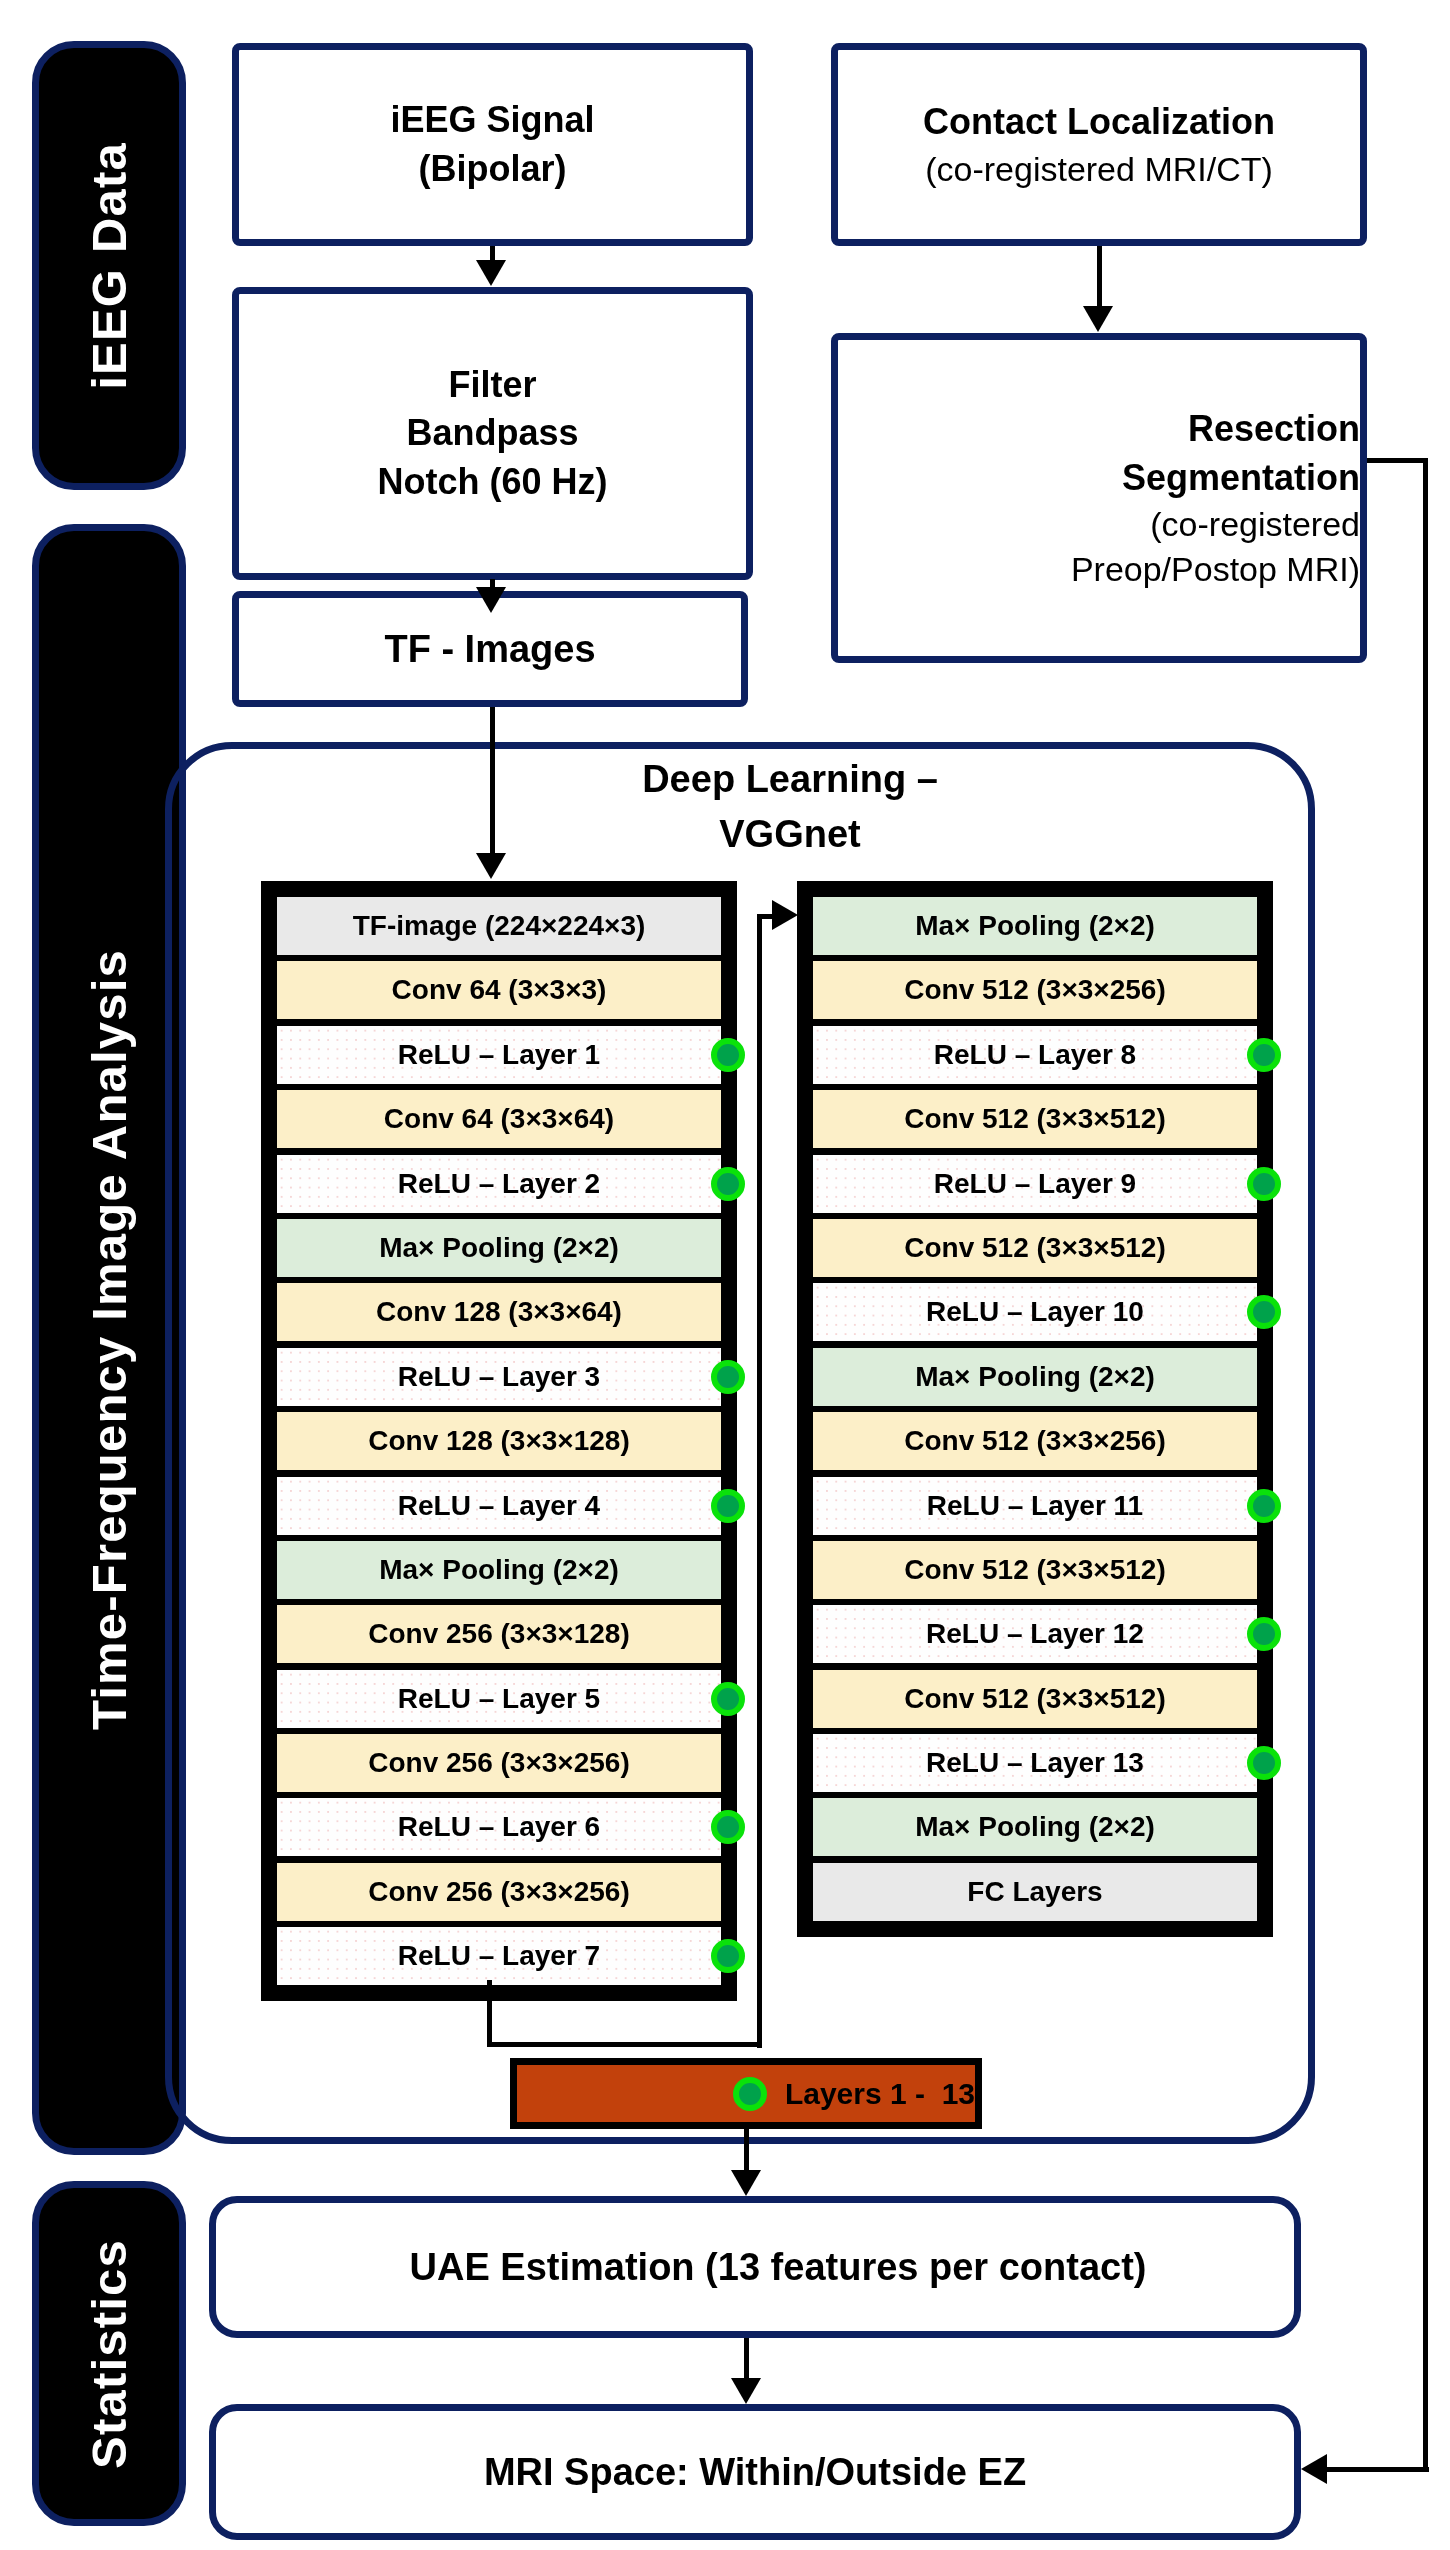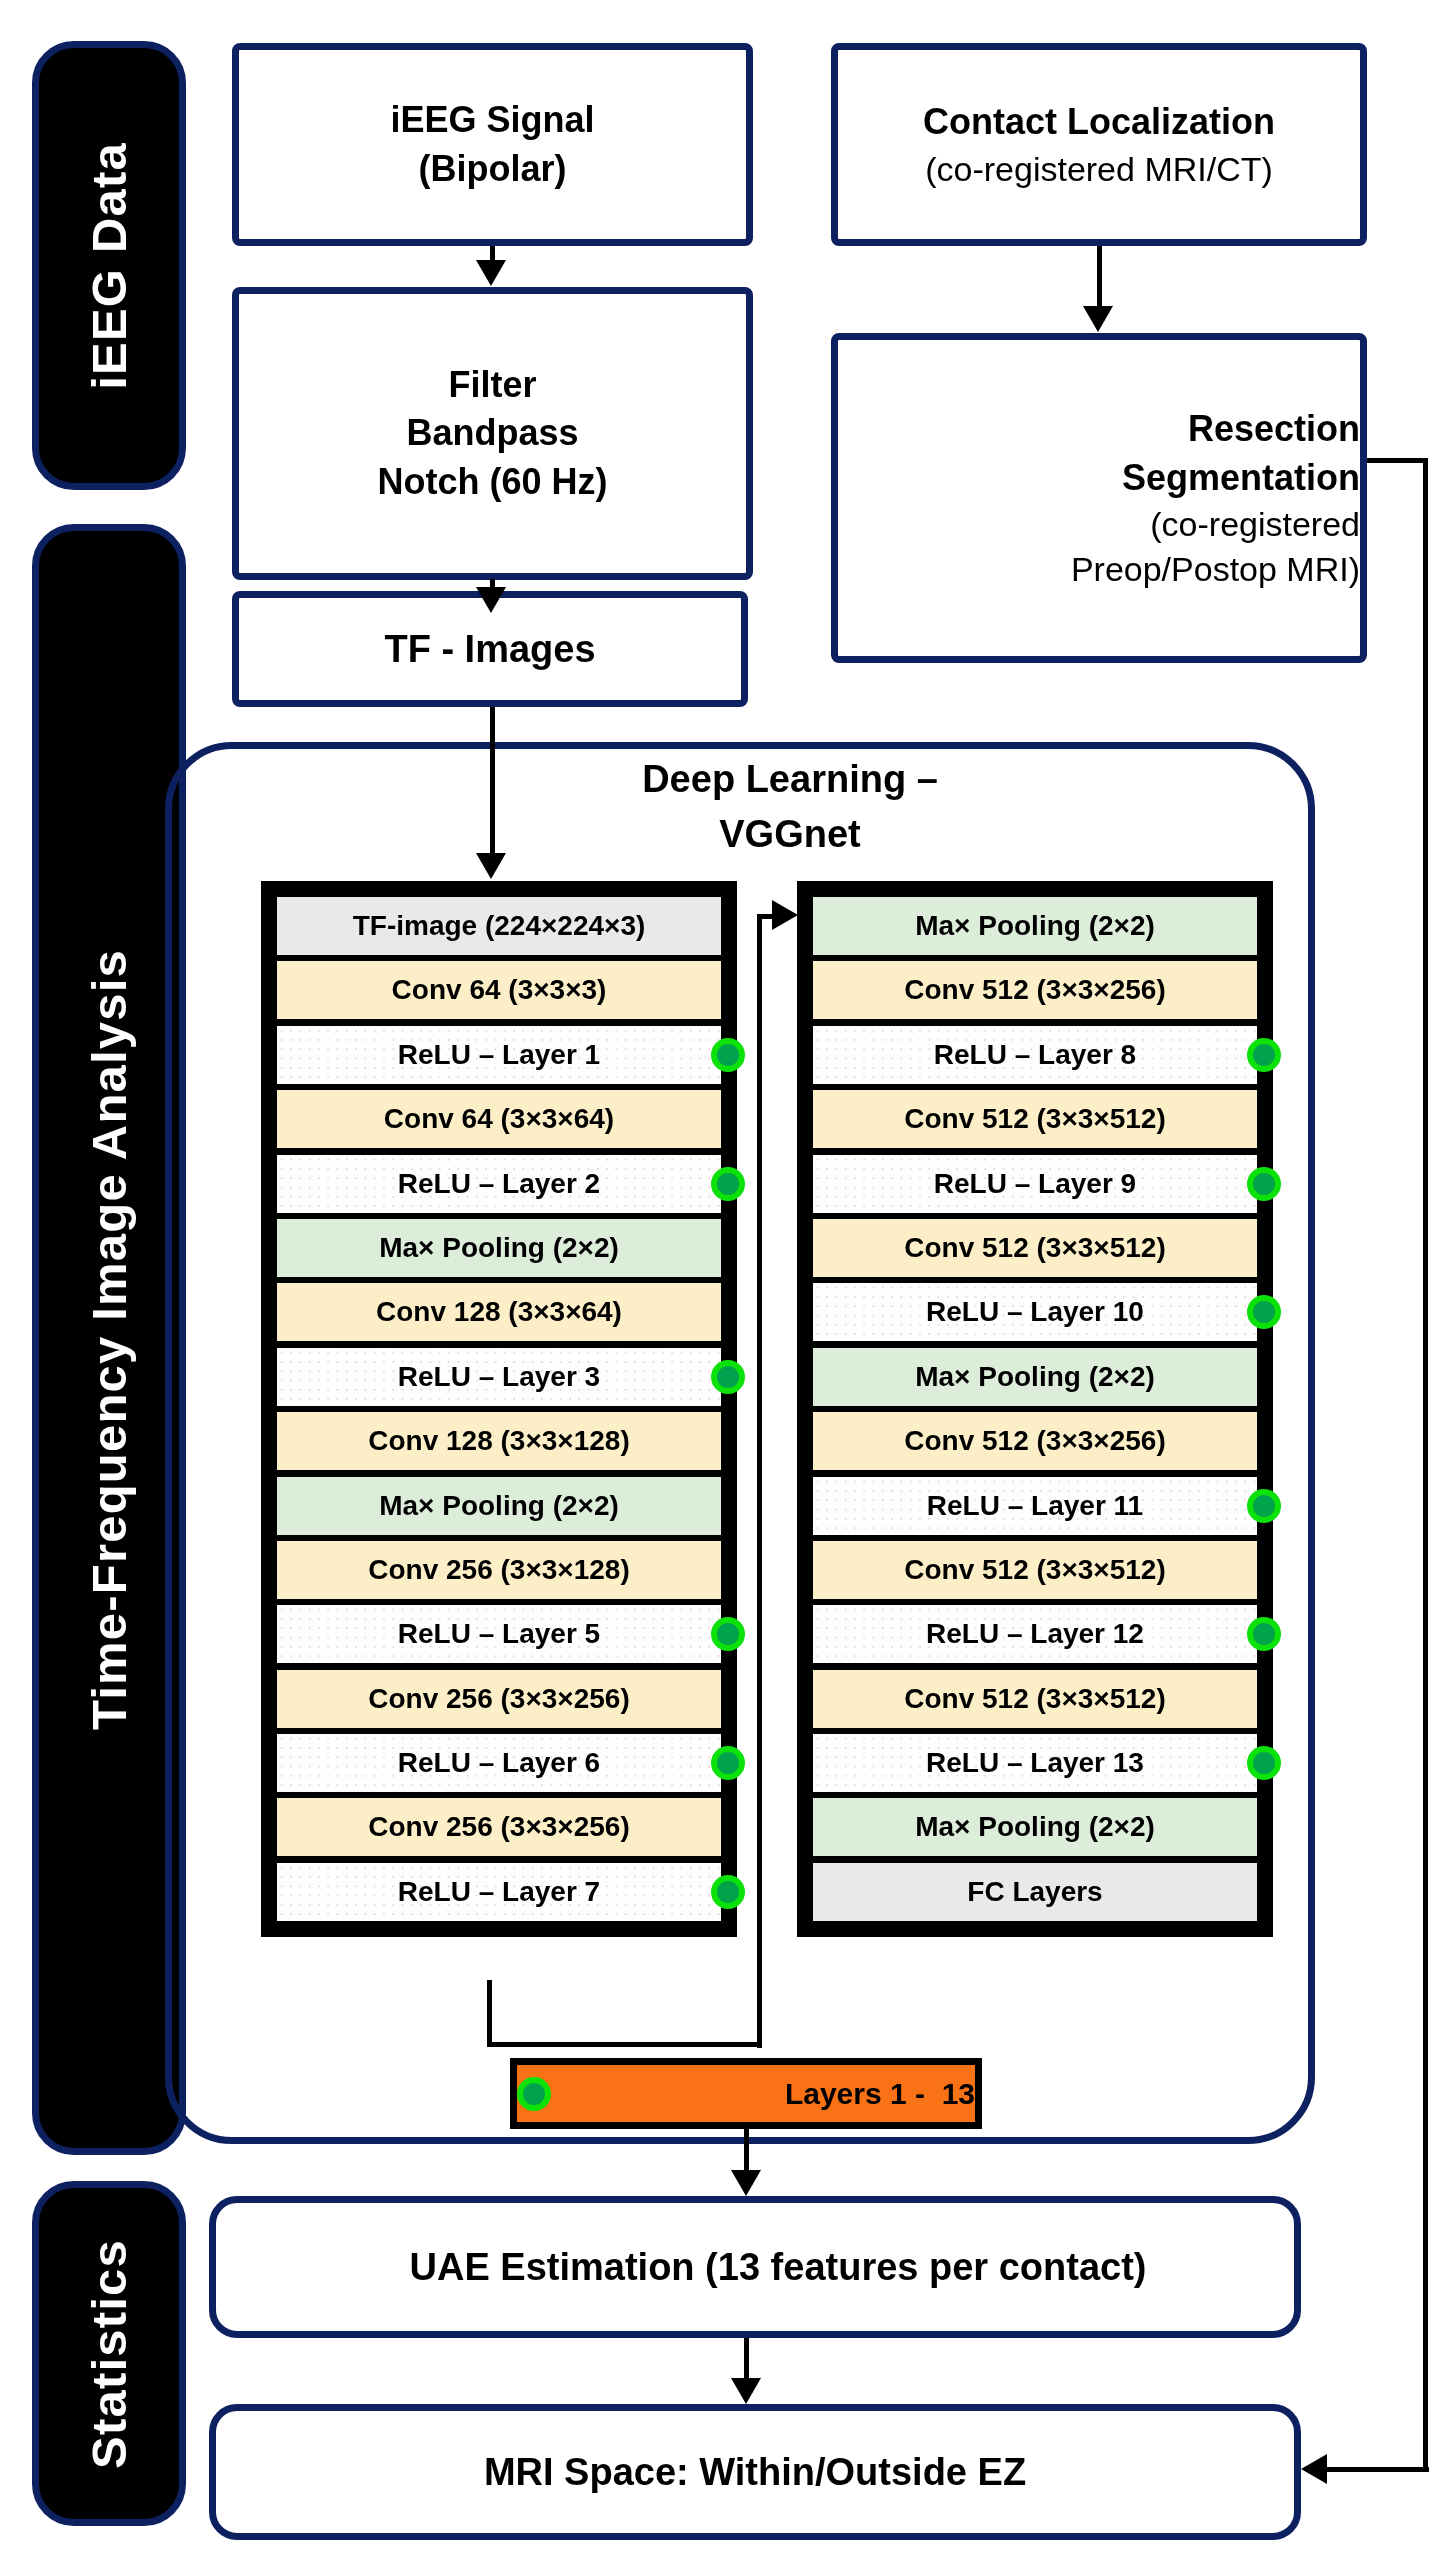--- a/index.html
+++ b/index.html
@@ -55,22 +55,22 @@
   }
   .dot{
     width:34px;height:34px;border-radius:50%;
     background:var(--dot-inner);border:6.4px solid var(--dot-outer);
     position:absolute;right:-24px;top:50%;transform:translateY(-50%);
     box-sizing:border-box;z-index:6;
   }
   
   #legend-box{
     position:absolute;left:510px;top:2058px;width:472px;height:71px;
-    border:7.5px solid #000;background:#f97316;box-sizing:border-box;
-    display:flex;align-items:center;justify-content:space-between;gap:17.4px;z-index:4;
+    border:7.5px solid #000;background:#c2410c;box-sizing:border-box;
+    display:flex;align-items:center;justify-content:flex-end;gap:17.4px;z-index:4;
   }
   #legend-box .dot{position:static;transform:none;}
   #legend-box .lbl{font-weight:bold;font-size:30px;white-space:pre;}
   
   .line{position:absolute;background:#000;z-index:3;}
   .ah-down{position:absolute;width:0;height:0;z-index:3;
     border-left:15.6px solid transparent;border-right:15.6px solid transparent;border-top:26px solid #000;}
   .ah-right{position:absolute;width:0;height:0;z-index:3;
     border-top:15.6px solid transparent;border-bottom:15.6px solid transparent;border-left:26px solid #000;}
   .ah-left{position:absolute;width:0;height:0;z-index:3;
@@ -148,20 +148,24 @@
       <div class="vrow t-conv">
         <span class="lbl">Conv 128 (3×3×64)</span>
       </div>
       <div class="vrow t-relu">
         <span class="lbl">ReLU – Layer 3</span>
         <span class="dot"></span>
       </div>
       <div class="vrow t-conv">
         <span class="lbl">Conv 128 (3×3×128)</span>
       </div>
+      <div class="vrow t-relu">
+        <span class="lbl">ReLU – Layer 4</span>
+        <span class="dot"></span>
+      </div>
       <div class="vrow t-pool">
         <span class="lbl">Ma× Pooling (2×2)</span>
       </div>
       <div class="vrow t-conv">
         <span class="lbl">Conv 256 (3×3×128)</span>
       </div>
       <div class="vrow t-relu">
         <span class="lbl">ReLU – Layer 5</span>
         <span class="dot"></span>
       </div>

